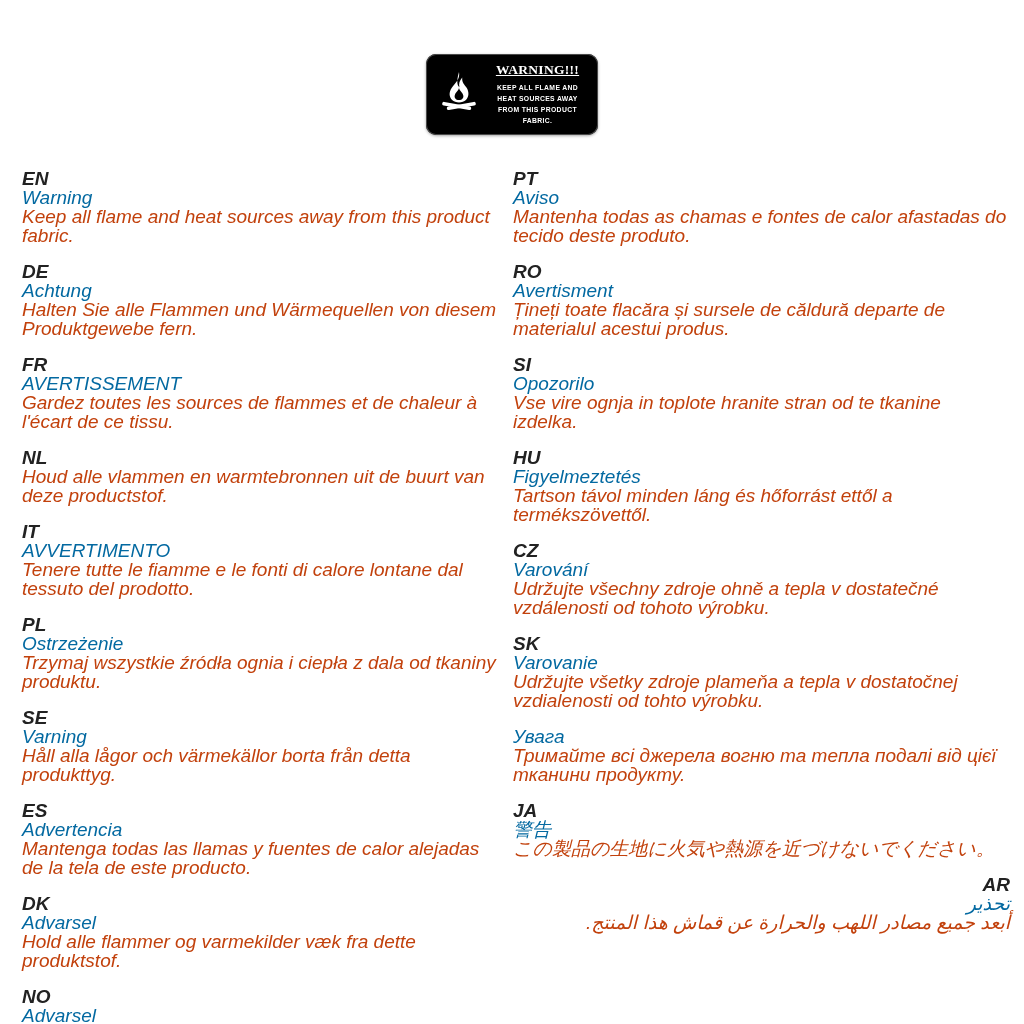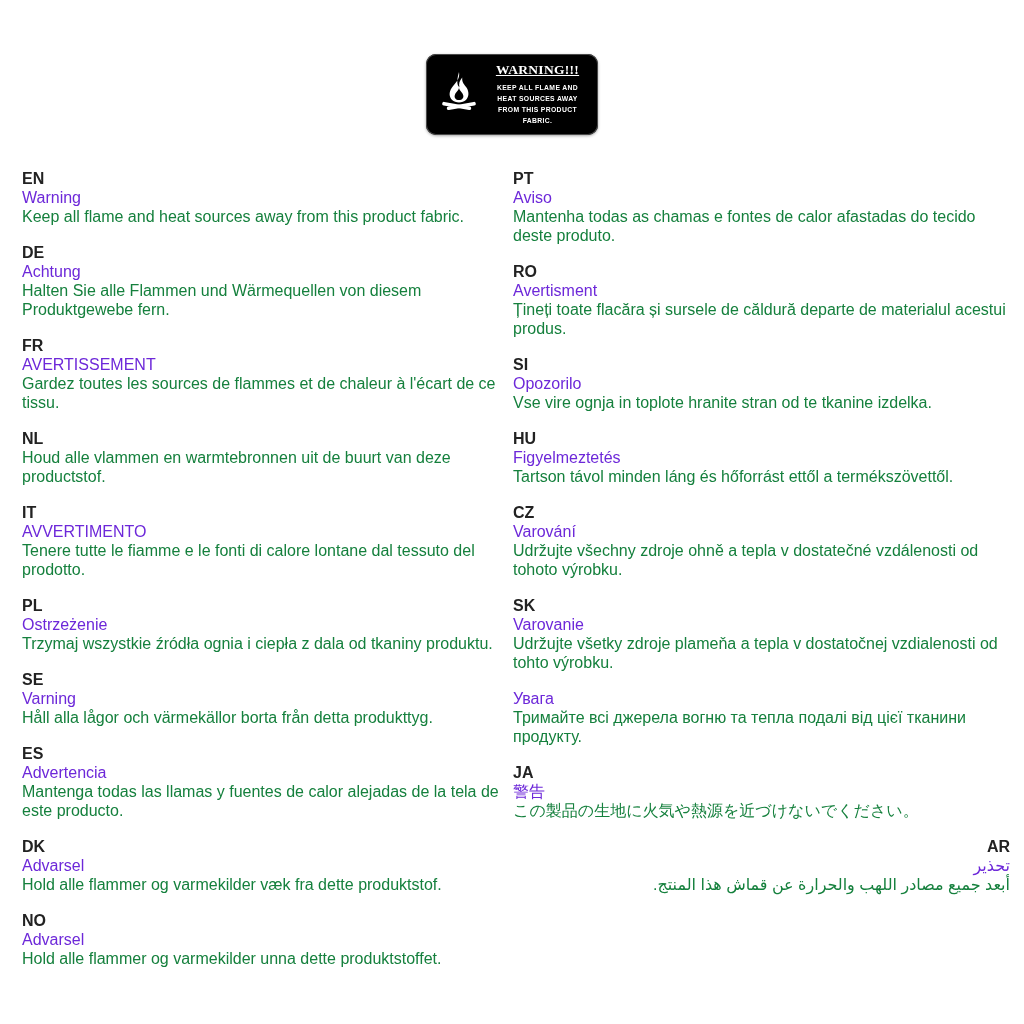--- a/index.html
+++ b/index.html
@@ -23,24 +23,24 @@
     font-size:13.5px;text-decoration:underline;letter-spacing:.3px;margin-bottom:5px;
     white-space:nowrap;
   }
   .badge-line{font-size:6.8px;font-weight:bold;letter-spacing:.35px;line-height:1.6;}
 
   
   .columns{display:flex;margin-top:34px;padding-left:22px;padding-right:14px;}
   .col{box-sizing:border-box;}
   .col-left{width:478px;margin-right:13px;}
   .col-right{width:497px;}
-  .entry{margin-bottom:17px;font-size:16px;line-height:19px;color:#3f3f3f;}
+  .entry{margin-bottom:17px;font-size:19px;line-height:19px;color:#3f3f3f;font-style:italic;}
   .entry .code{font-weight:bold;color:#222;}
-  .entry .title{color:#6d28d9;}
-  .entry .text{color:#15803d;}
+  .entry .title{color:#0369a1;}
+  .entry .text{color:#c2410c;}
   .entry.rtl{text-align:right;}
   .entry.rtl .title,.entry.rtl .text{direction:rtl;}
 </style>
 </head>
 <body>
 
 <div class="page" style="background: rgb(255, 255, 255);">
 
   <div class="badge" style="background: rgb(0, 0, 0); color: rgb(255, 255, 255);">
     <div class="badge-icon">

